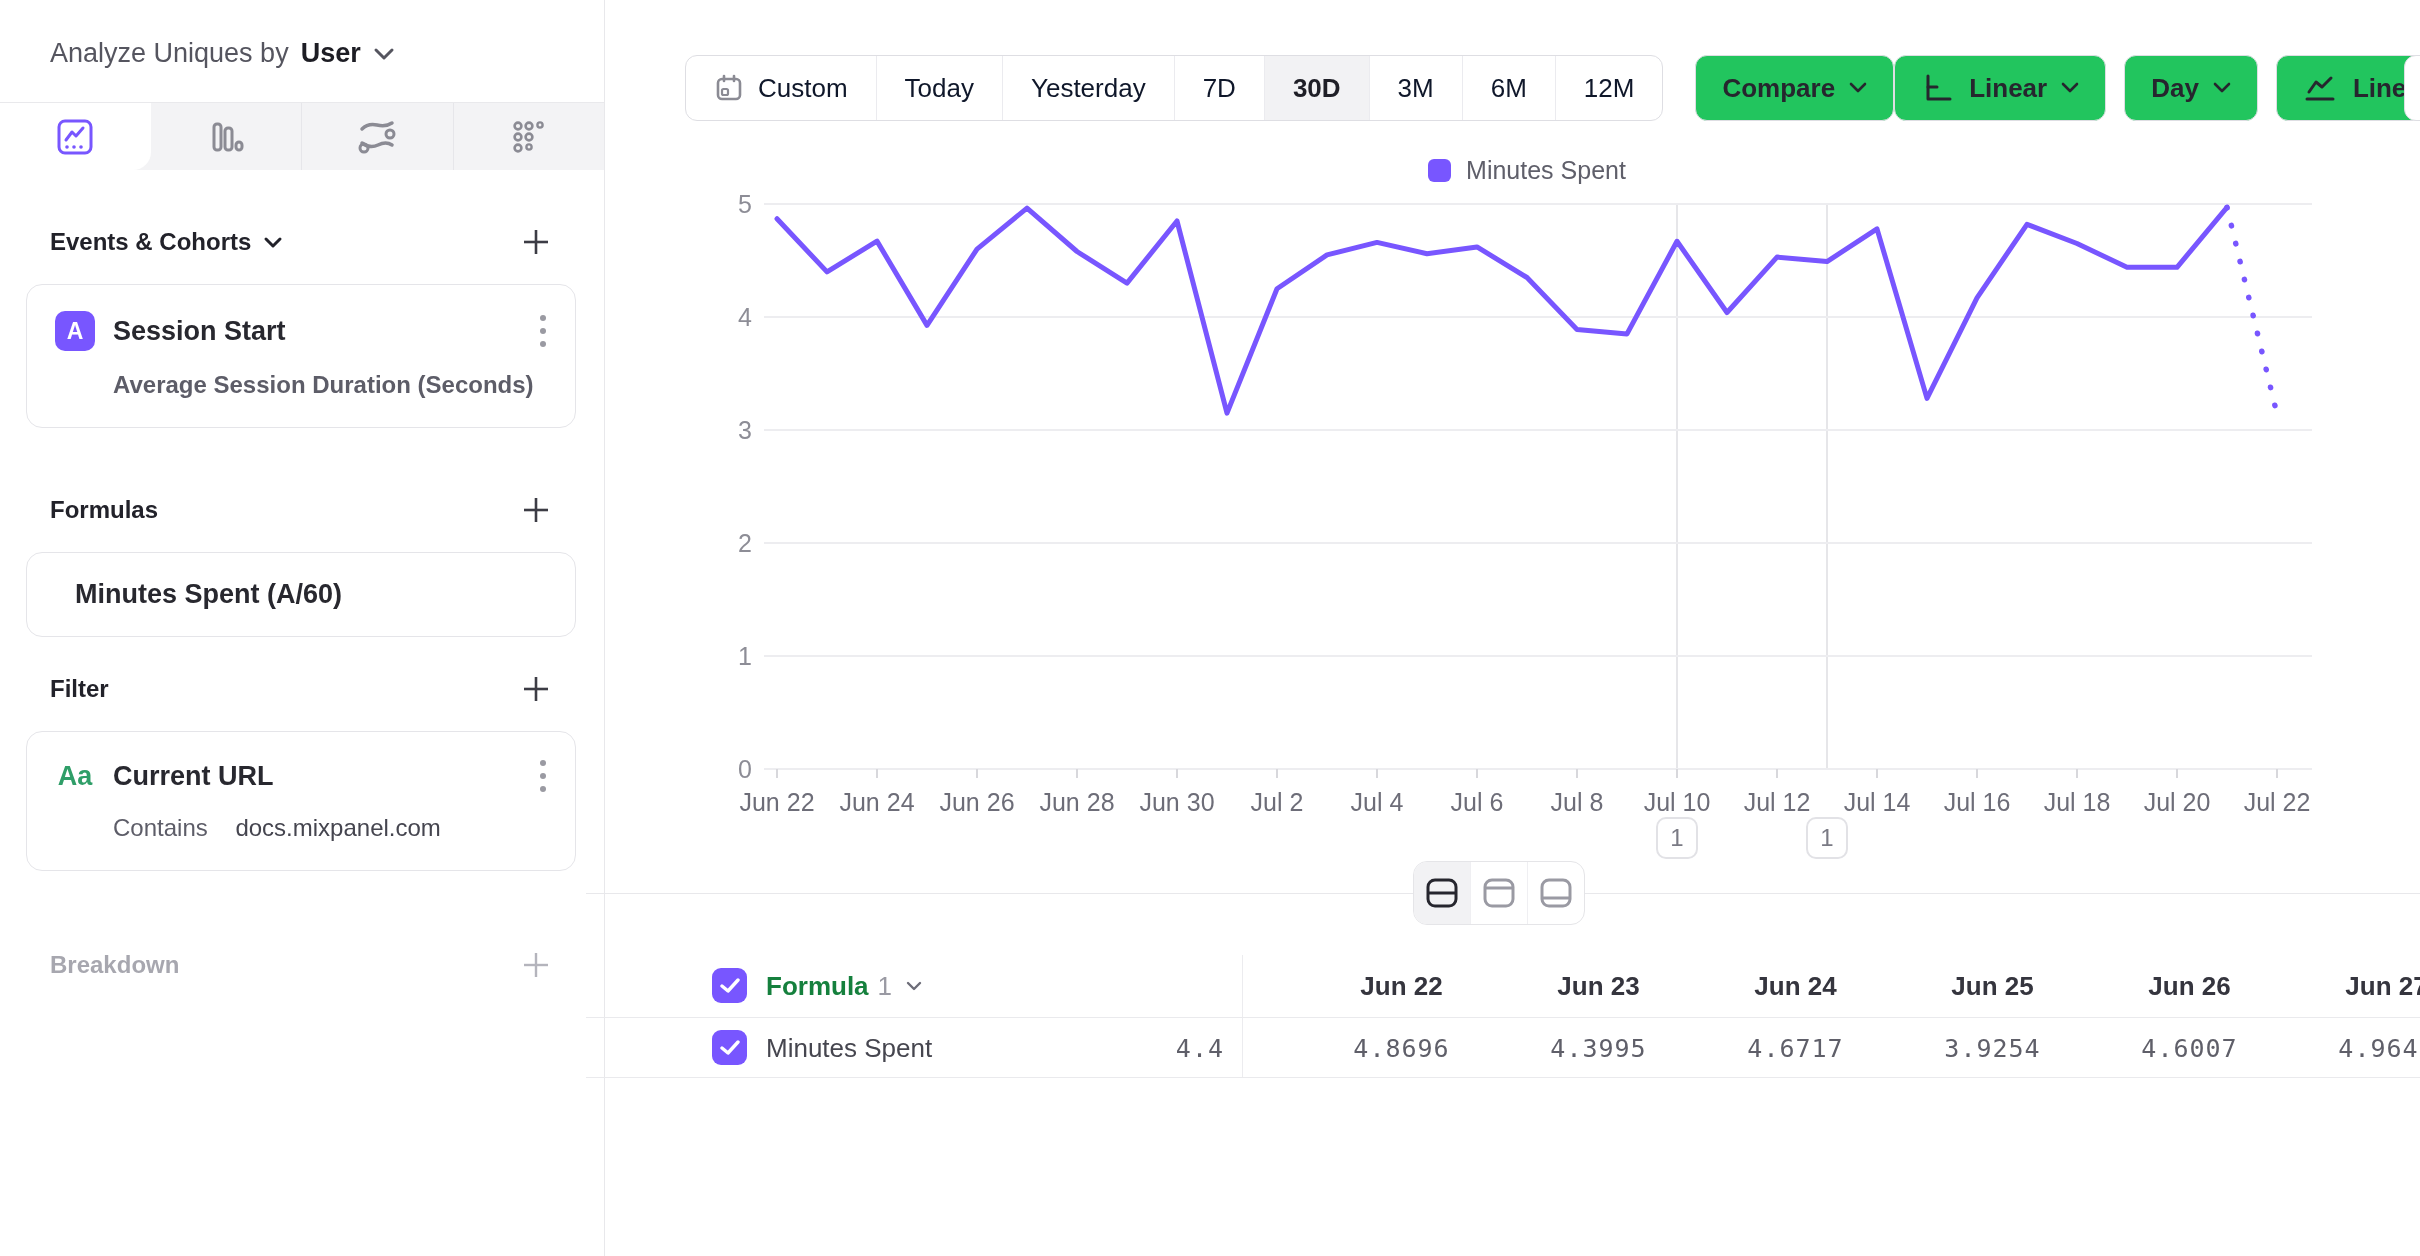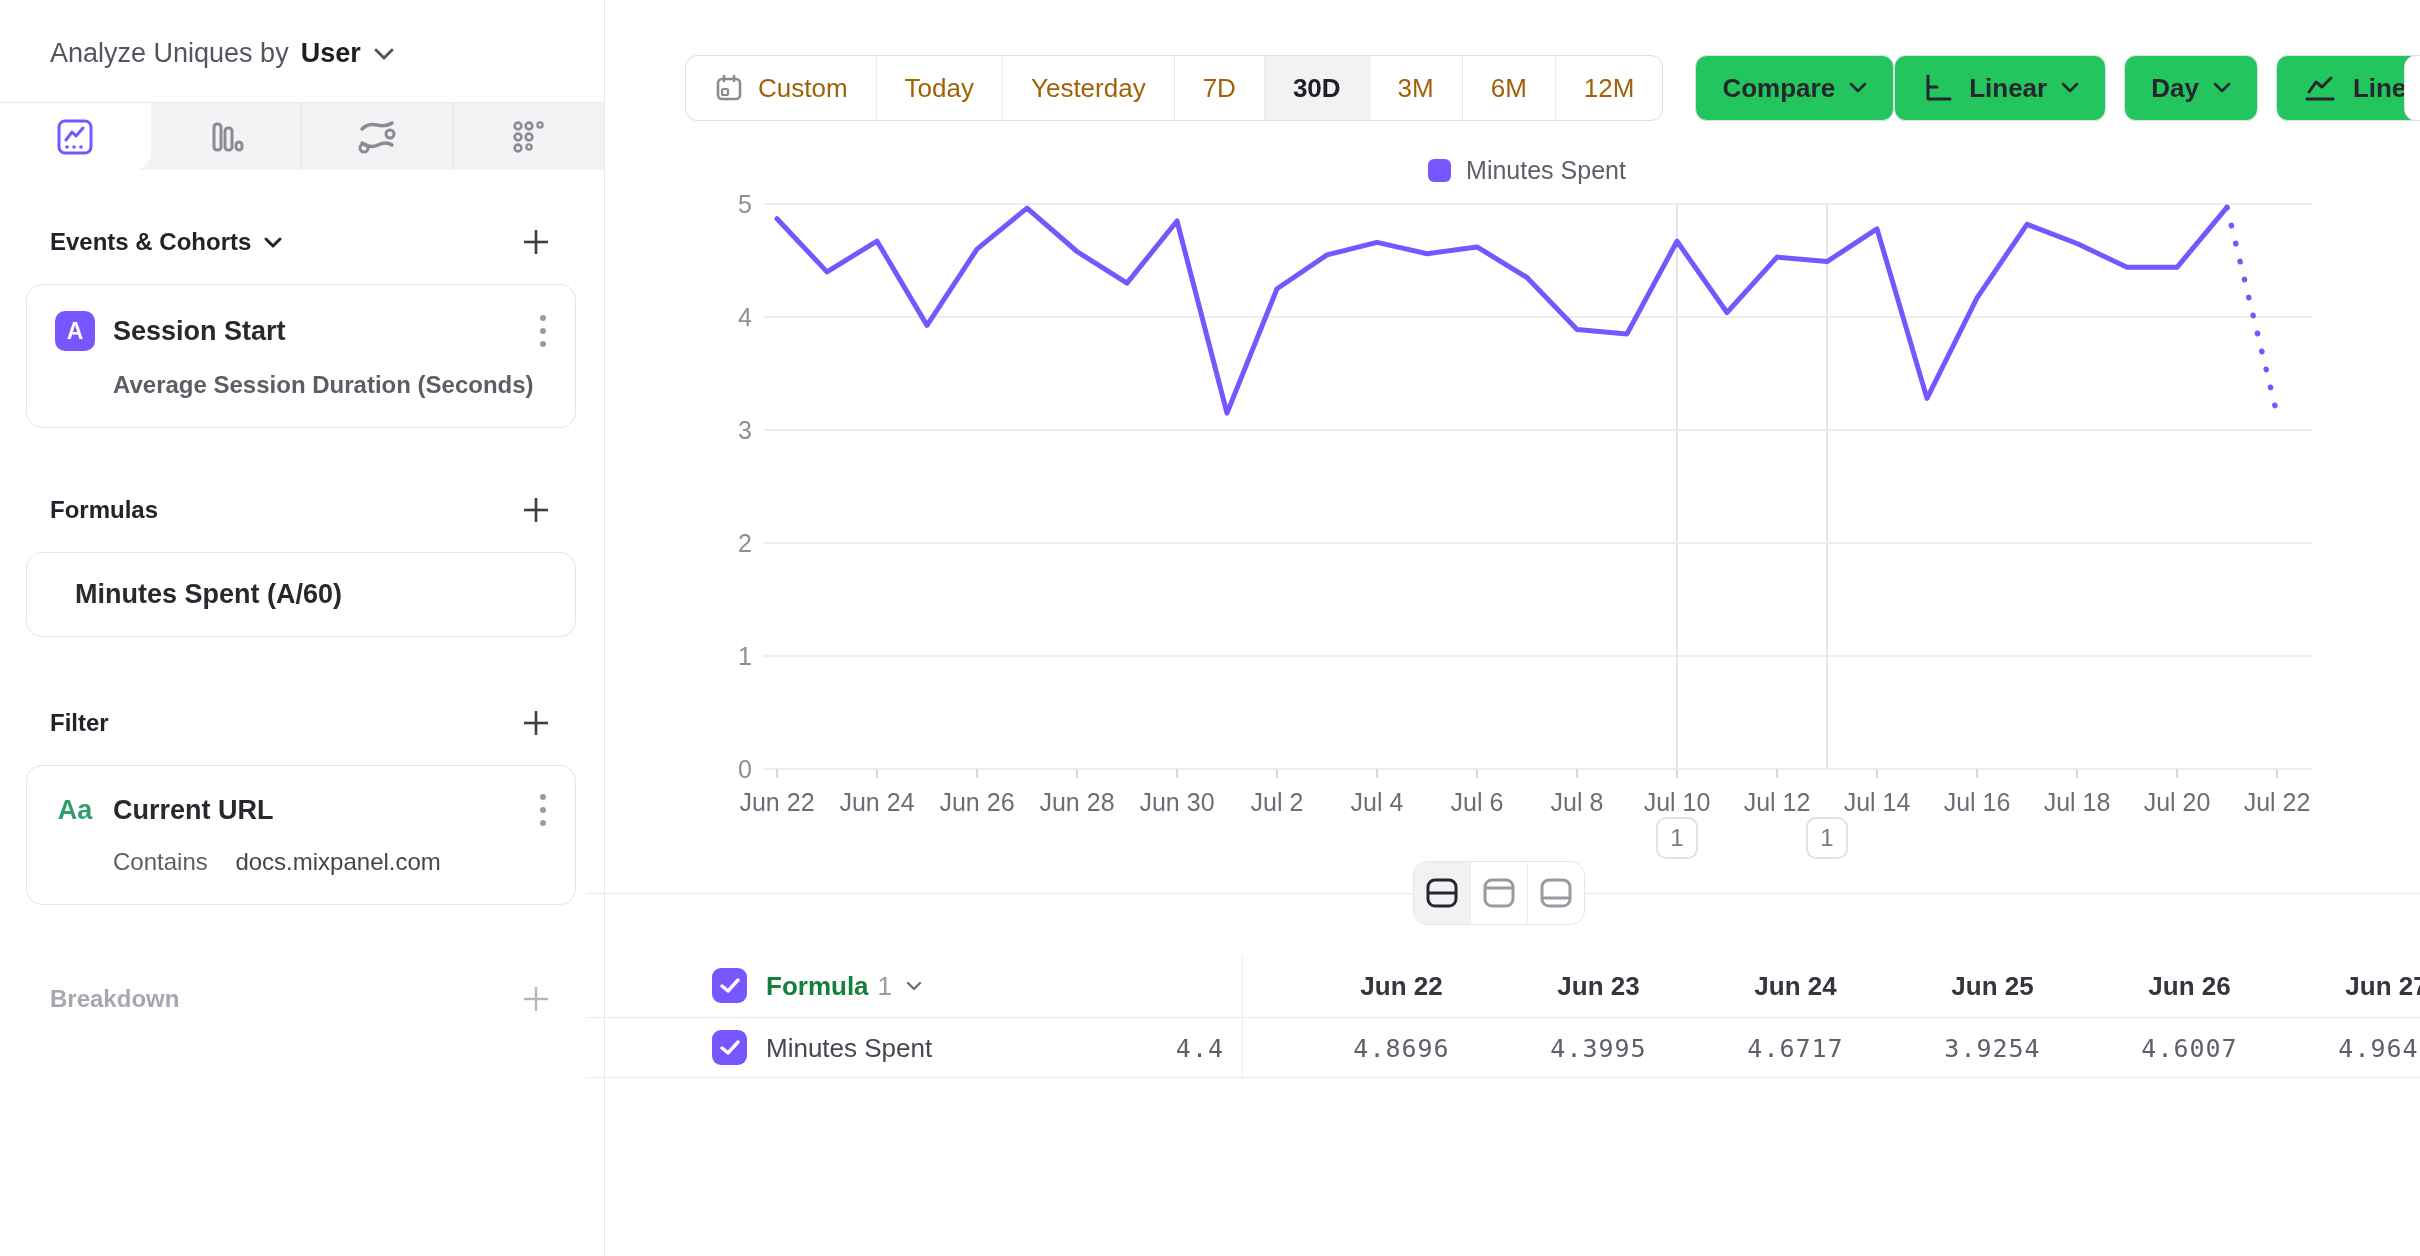--- a/index.html
+++ b/index.html
@@ -75,21 +75,21 @@
   .main { position: absolute; left: 586px; top: 0; width: 1834px; height: 1256px; }
 
   .toolbar { position: absolute; top: 55px; left: 0; width: 100%; height: 66px; display: flex; align-items: center; }
   .seg {
     margin-left: 99px; display: flex; height: 66px;
     border: 1px solid #dedee3; border-radius: 12px;
     overflow: hidden; background: #fff; flex: 0 0 auto;
   }
   .seg-item {
     display: flex; align-items: center;
-    padding: 0 28px; font-size: 26px; color: #a16207;
+    padding: 0 28px; font-size: 26px; color: #0f172a;
     border-right: 1px solid #ebebef; white-space: nowrap; cursor: pointer;
   }
   .seg-item:last-child { border-right: 0; }
   .seg-item.active { background: #f2f2f4; color: #1f1f27; font-weight: bold; }
   .seg-item .cal { margin-right: 14px; }
 
   .btn {
     display: flex; align-items: center; height: 66px;
     border: 1px solid #dedee3; border-radius: 12px;
     padding: 0 26px; font-size: 26px; font-weight: bold;
@@ -255,21 +255,21 @@
           <line x1="16" y1="4" x2="16" y2="28" stroke="#3c3c45" stroke-width="2.6"></line>
           <line x1="4" y1="16" x2="28" y2="16" stroke="#3c3c45" stroke-width="2.6"></line>
         </svg>
     </span>
   </div>
 
   <div class="card simple">
     <div class="title">Minutes Spent (A/60)</div>
   </div>
 
-  <div class="section-h" style="margin-top:70px;">
+  <div class="section-h" style="margin-top:36px;">
     <span class="t">
         <span>Filter</span>
       </span>
     <span class="plus">
       <svg width="32" height="32" viewBox="0 0 32 32">
           <line x1="16" y1="4" x2="16" y2="28" stroke="#3c3c45" stroke-width="2.6"></line>
           <line x1="4" y1="16" x2="28" y2="16" stroke="#3c3c45" stroke-width="2.6"></line>
         </svg>
     </span>
   </div>

